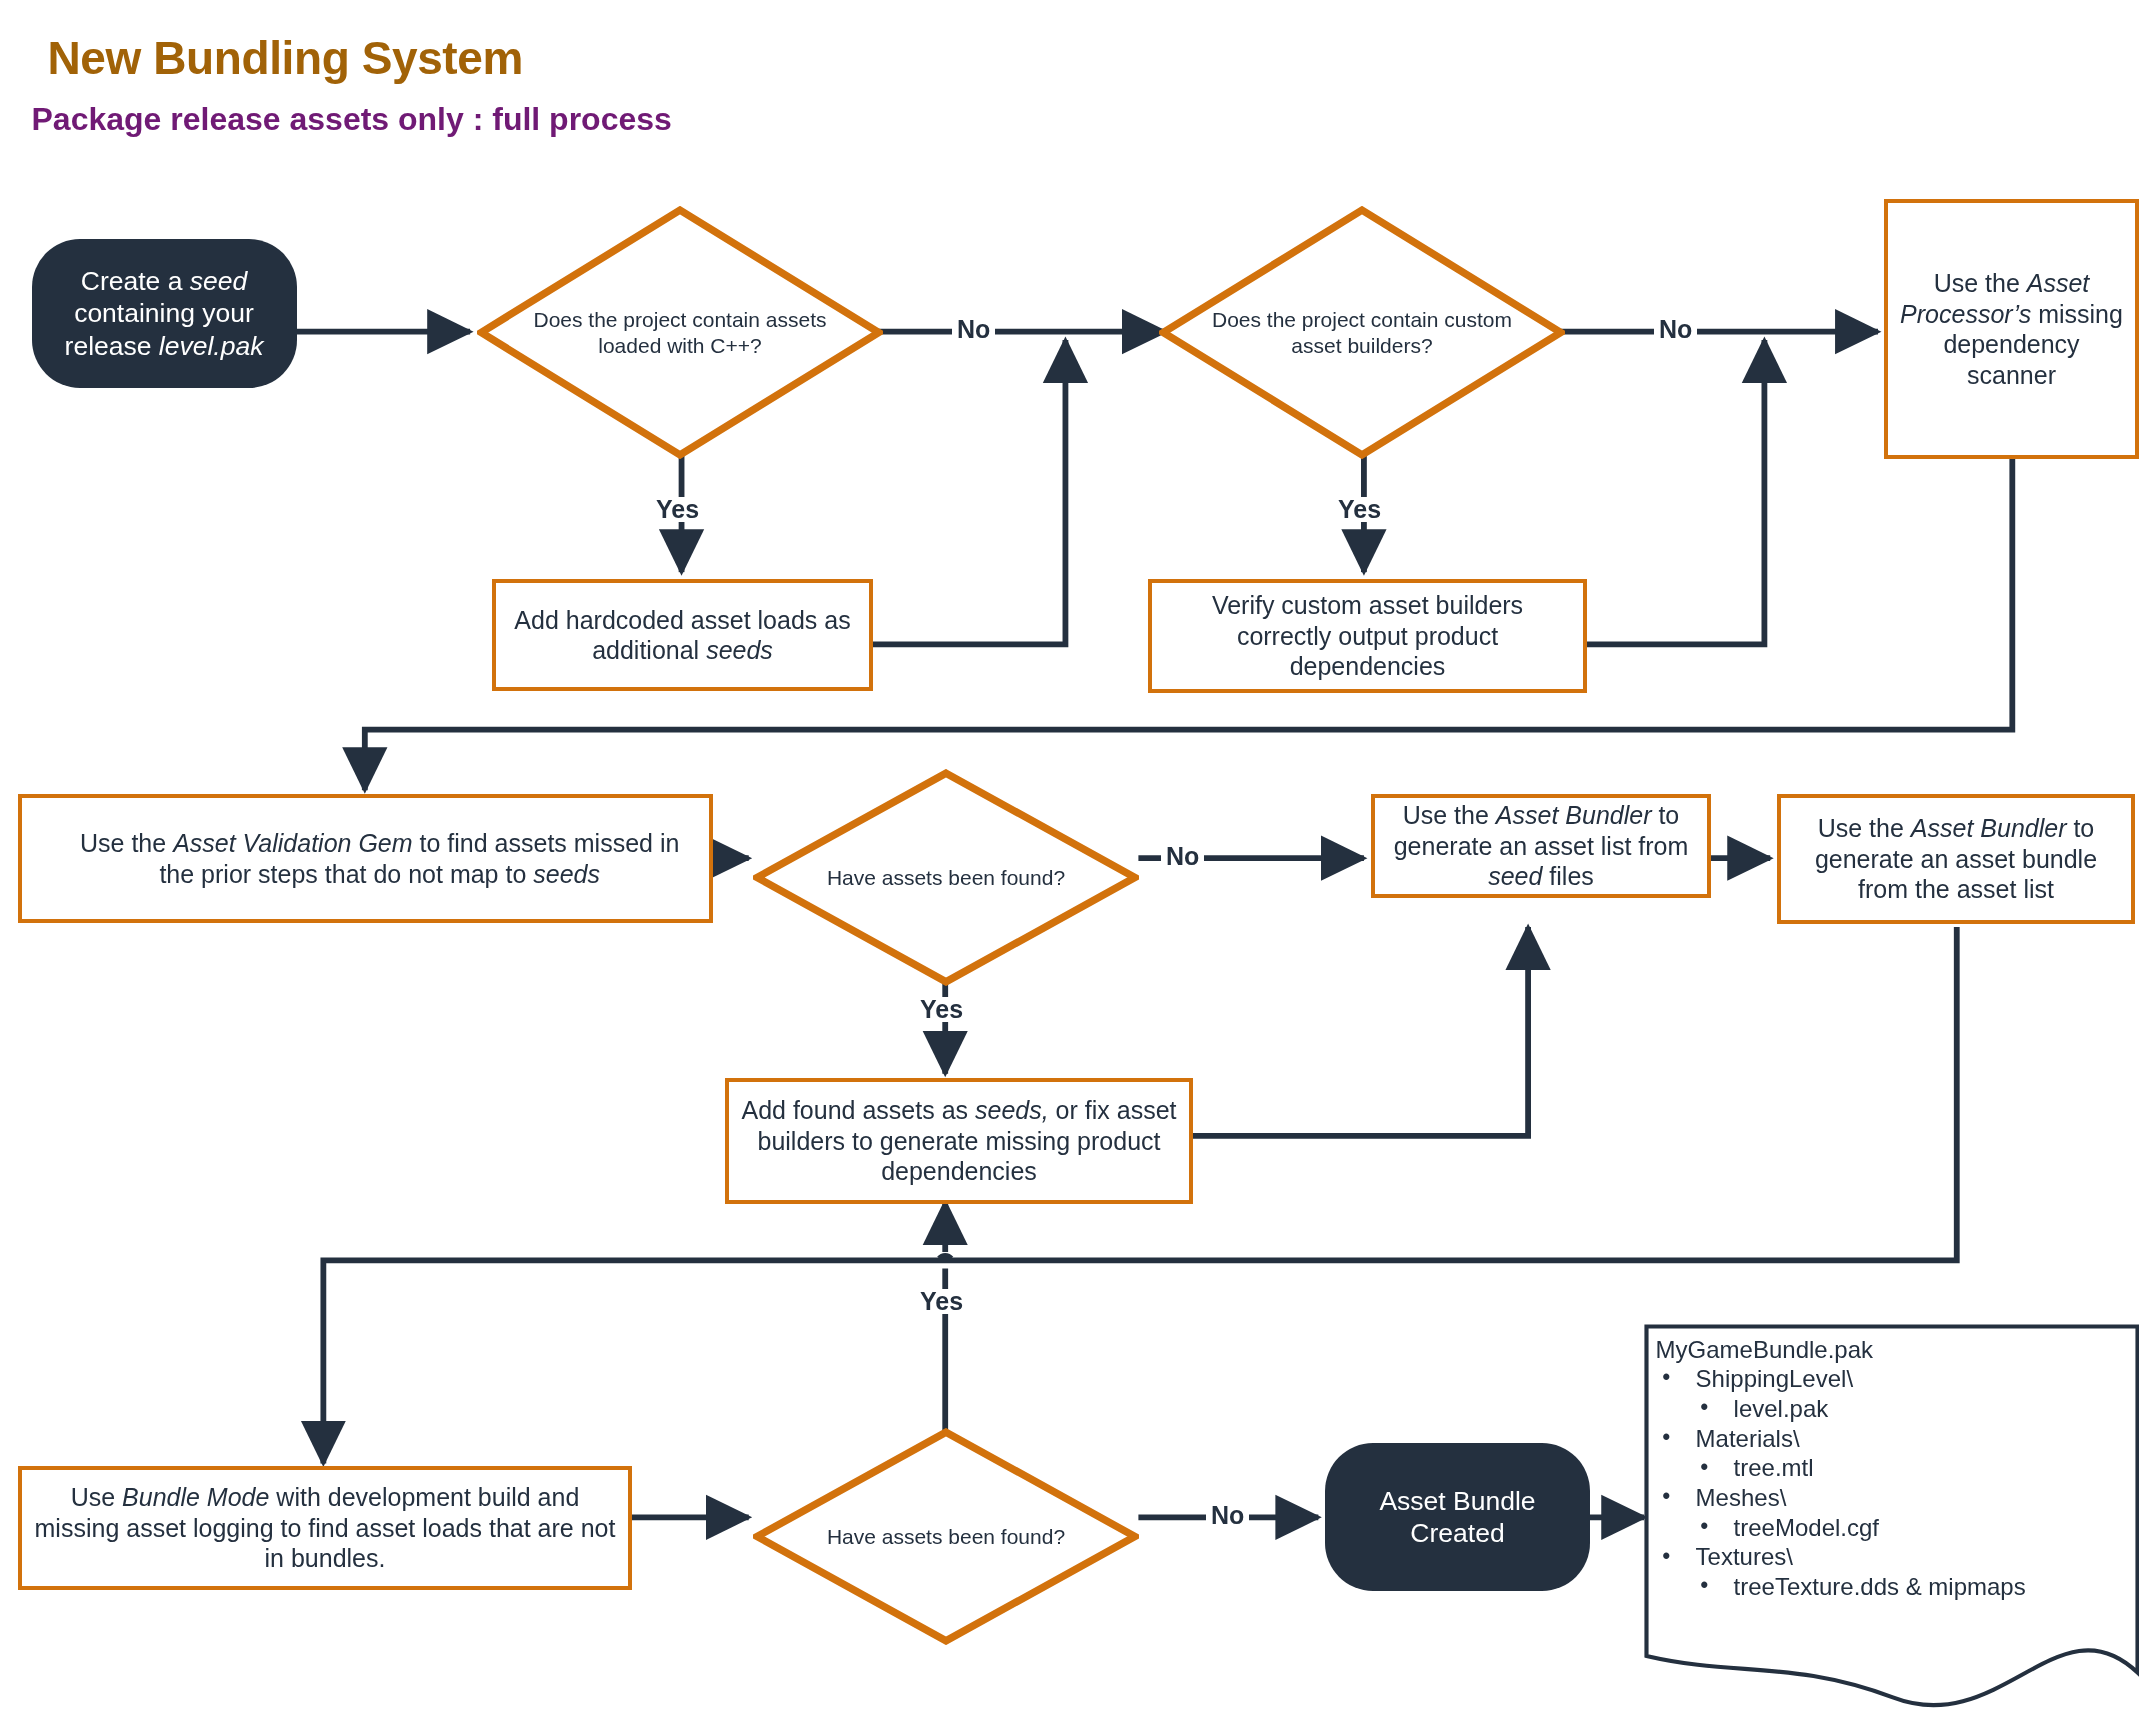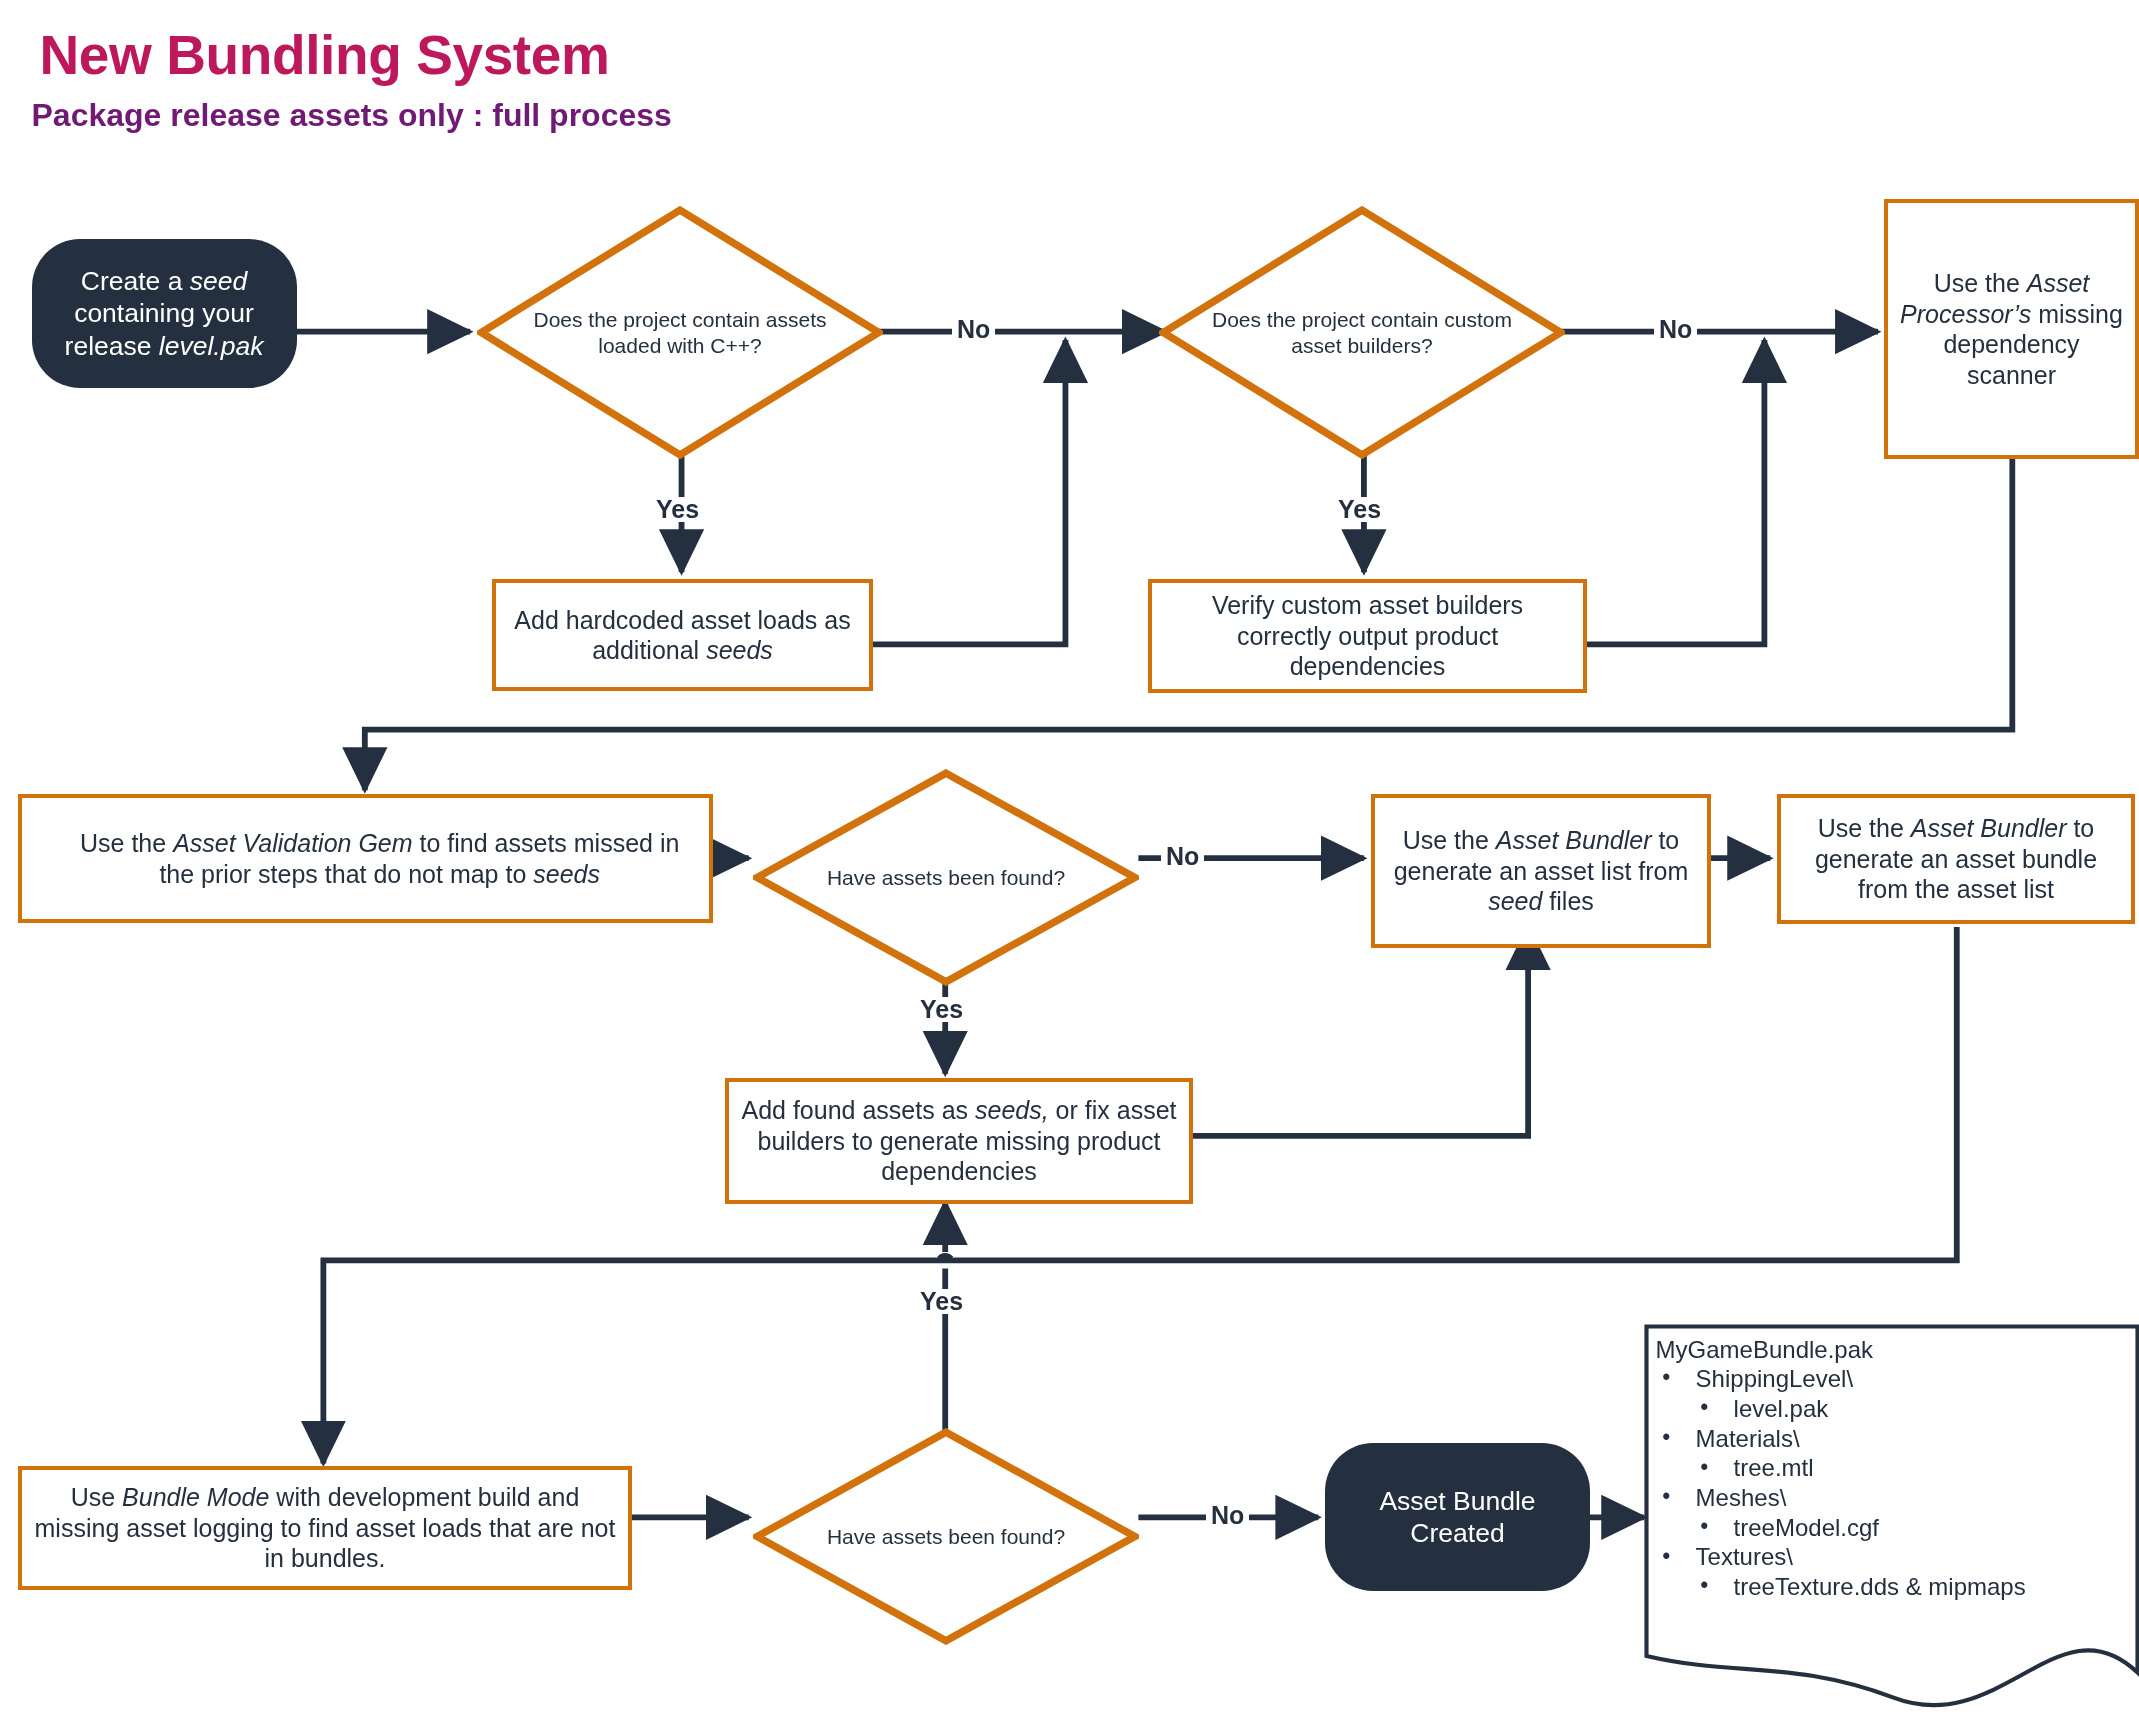--- a/index.html
+++ b/index.html
@@ -35,25 +35,25 @@
     line-height: 1.22;
   }
   
   #title-block {
     position: absolute;
     left: 31.5px;
     top: 15px;
     width: 995px;
   }
   #doc-title {
-    font-size: 55px;
+    font-size: 46px;
     font-weight: bold;
-    color: #be185d;
+    color: #a16207;
     letter-spacing: -0.4px;
-    margin: 8px;
+    margin: 16px;
     white-space: nowrap;
   }
   #doc-subtitle {
     font-size: 32px;
     font-weight: bold;
     color: #701a75;
     margin: 10px 0 6px 0;
     white-space: nowrap;
   }
   
@@ -245,21 +245,21 @@
     <span>Use the <span class="it">Asset Validation Gem</span> to find assets missed in the prior steps that do not map to <span class="it">seeds</span></span>
   </div>
 
   <div class="node decision" style="left:753px; top:769px; width:386px; height:217px;">
     <svg class="dshape" viewBox="0 0 465 262" preserveAspectRatio="none">
       <polygon points="232.5,5 460,131 232.5,257 5,131" fill="#ffffff" stroke="#d2720c" stroke-width="9"></polygon>
     </svg>
     <span class="dtext">Have assets been found?</span>
   </div>
 
-  <div class="node process" style="left:1371px; top:794px; width:340px; height:154px;">
+  <div class="node process" style="left:1371px; top:794px; width:340px; height:104px;">
     <span>Use the <span class="it">Asset Bundler</span> to generate an asset list from <span class="it">seed</span> files</span>
   </div>
 
   <div class="node process" style="left:725px; top:1078px; width:468px; height:126px;">
     <span>Add found assets as <span class="it">seeds,</span> or fix asset builders to generate missing product dependencies</span>
   </div>
 
   <div class="node process" style="left:1777px; top:794px; width:358px; height:130px;">
     <span>Use the <span class="it">Asset Bundler</span> to generate an asset bundle from the asset list</span>
   </div>

